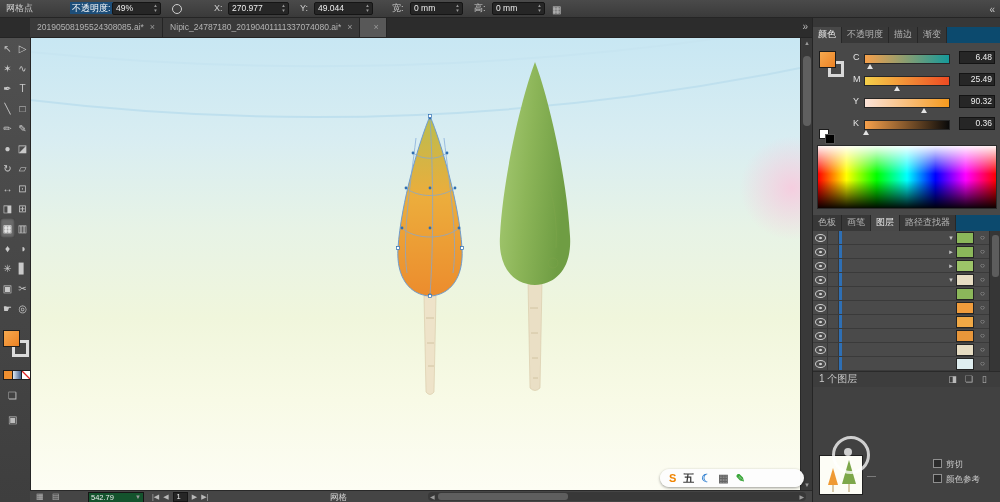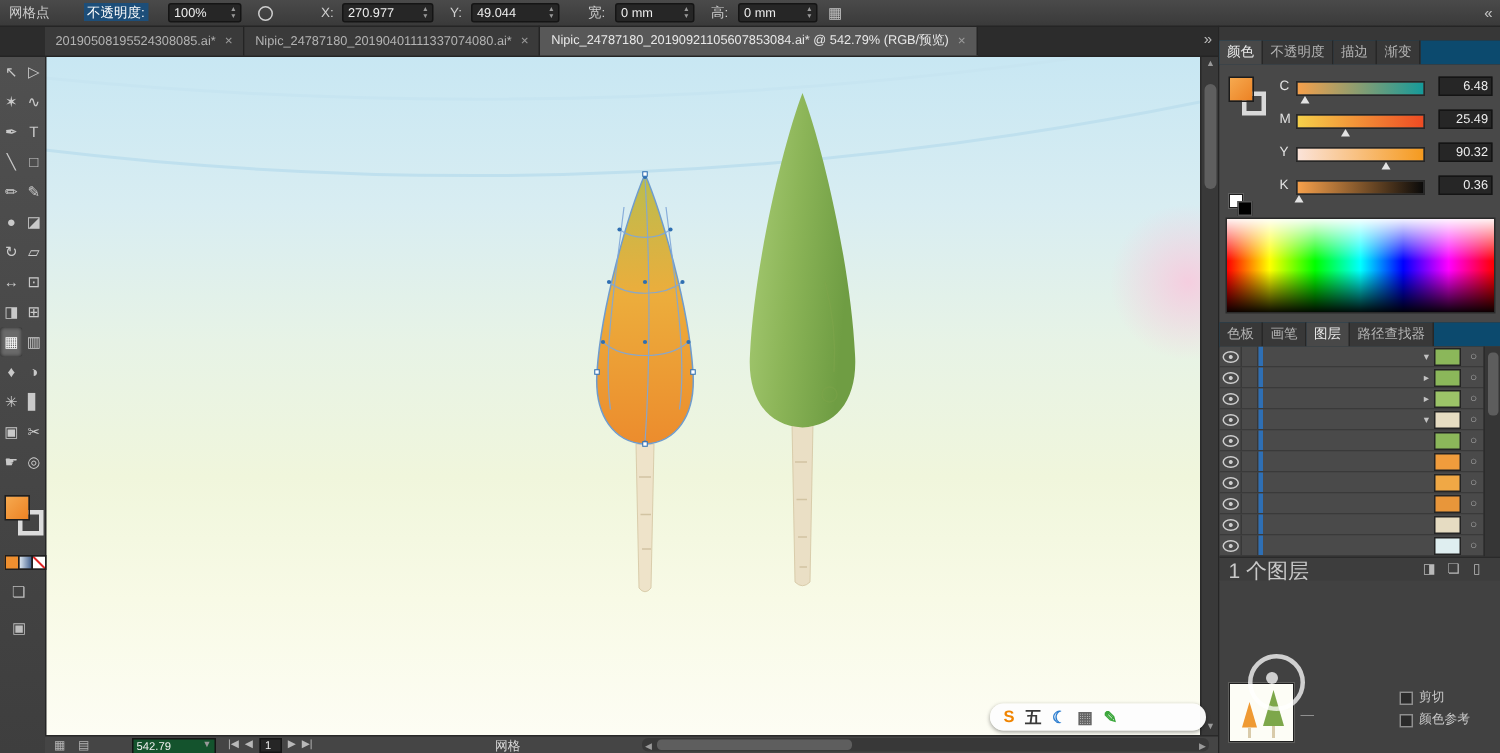--- a/index.html
+++ b/index.html
@@ -94,48 +94,48 @@
     background:radial-gradient(circle,#cfcfcf 1px,transparent 1.6px)}
   .llock{width:11px}
   .lbar{width:3px;height:100%;background:#2e6fb4}
   .lbody{flex:1;height:100%}
   .lexp{width:10px;font-size:7px;color:#c2c2c2;text-align:center}
   .lthumb{width:16px;height:10px;border:1px solid #242424;margin-right:3px}
   .ltarget{width:11px;font-size:8px;color:#ababab;text-align:center;margin-right:13px}
   #layers-scroll{position:absolute;right:0;top:214px;width:11px;height:140px;background:#363636;border-left:1px solid #2b2b2b}
   #layers-scroll .sbthumb{position:absolute;left:2px;top:4px;width:7px;height:42px;background:#5d5d5d;border-radius:3px}
   #layers-footer{position:absolute;left:0;top:354px;width:188px;height:16px;background:#3d3d3d;border-top:1px solid #2a2a2a;border-bottom:1px solid #2a2a2a}
-  #layers-footer .cnt{position:absolute;left:6px;top:0;font-size:14px;color:#c9c9c9}
+  #layers-footer .cnt{position:absolute;left:6px;top:0;font-size:10px;color:#c9c9c9}
   #layers-footer .fico{position:absolute;top:2px;color:#b9b9b9;font-size:9px}
 
   #dock-lower{position:absolute;left:0;top:370px;width:188px;height:115px;background:#414141}
   .tp-thumb{position:absolute;left:6px;top:68px;width:42px;height:38px;background:#fdfdf6;border:1px solid #1f1f1f}
   .tri{position:absolute;width:0;height:0}
   .tp-link{position:absolute;left:54px;top:84px;color:#9a9a9a;font-size:9px}
-  .cbrow{position:absolute;left:120px;display:flex;align-items:center;gap:4px;font-size:8.5px;color:#c8c8c8}
+  .cbrow{position:absolute;left:120px;display:flex;gap:4px;font-size:8.5px;color:#c8c8c8}
   .cb{width:7px;height:7px;border:1px solid #8f8f8f;background:#2b2b2b;display:inline-block}
 
   
   #ime-bar{left:660px;top:469px;width:144px;height:18px;background:rgba(253,253,253,.96);border-radius:9px;
     box-shadow:0 1px 3px rgba(0,0,0,.4);display:flex;align-items:center;gap:7px;padding:0 9px;box-sizing:border-box;
     font-size:11px;font-weight:bold;z-index:20}
   #watermark{left:818px;top:412px;width:178px;height:80px;pointer-events:none;z-index:30}
   #watermark .ring{position:absolute;left:14px;top:24px;width:32px;height:32px;border:3px solid rgba(255,255,255,.75);border-radius:50%}
   #watermark .ring i{position:absolute;left:9px;top:9px;width:8px;height:8px;background:rgba(255,255,255,.75);border-radius:50%}
   #watermark .wm-text{position:absolute;left:56px;top:14px;font-size:34px;font-weight:bold;color:rgba(255,255,255,.82);
     letter-spacing:3px;text-shadow:0 0 4px rgba(160,160,160,.5)}
 </style>
 </head>
 <body>
 
 <div id="topbar" class="abs">
   <span class="tlabel" style="left:6px">网格点</span>
-  <span class="tlabel hl" style="left:56px">不透明度:</span>
+  <span class="tlabel hl" style="left:70px">不透明度:</span>
   <span class="vbox" style="left:112px;width:34px">
-    <span>100%</span><span class="stp">▲<br>▼</span>
+    <span>49%</span><span class="stp">▲<br>▼</span>
   </span>
   <span class="circle-ico" style="left:172px"></span>
   <span class="tlabel" style="left:214px">X:</span>
   <span class="vbox" style="left:228px;width:46px">
     <span>270.977</span><span class="stp">▲<br>▼</span>
   </span>
   <span class="tlabel" style="left:300px">Y:</span>
   <span class="vbox" style="left:314px;width:44px">
     <span>49.044</span><span class="stp">▲<br>▼</span>
   </span>
@@ -154,21 +154,20 @@
 <div id="tabbar" class="abs">
   <div class="doc-tab">
     <span>20190508195524308085.ai*</span>
     <span class="close">×</span>
   </div>
   <div class="doc-tab">
     <span>Nipic_24787180_20190401111337074080.ai*</span>
     <span class="close">×</span>
   </div>
   <div class="doc-tab active">
-    <span>Nipic_24787180_20190921105607853084.ai* @ 542.79% (RGB/预览)</span>
     <span class="close">×</span>
   </div>
   <span style="margin-left:auto;color:#bbb;font-size:10px;line-height:20px;padding-right:4px">»</span>
 </div>
 
 <div id="toolbar" class="abs">
   <div id="tool-grid">
       <div class="tool">↖</div>
       <div class="tool">▷</div>
       <div class="tool">✶</div>

